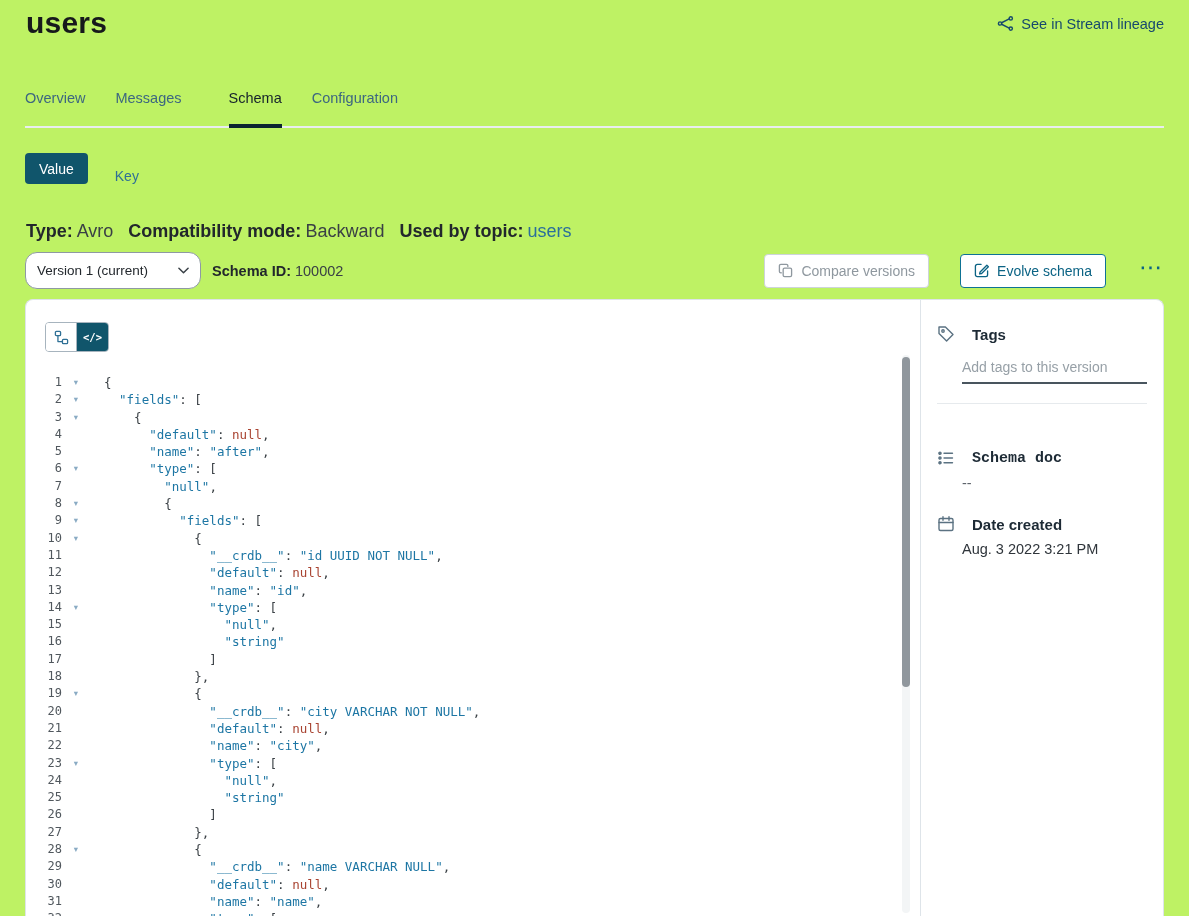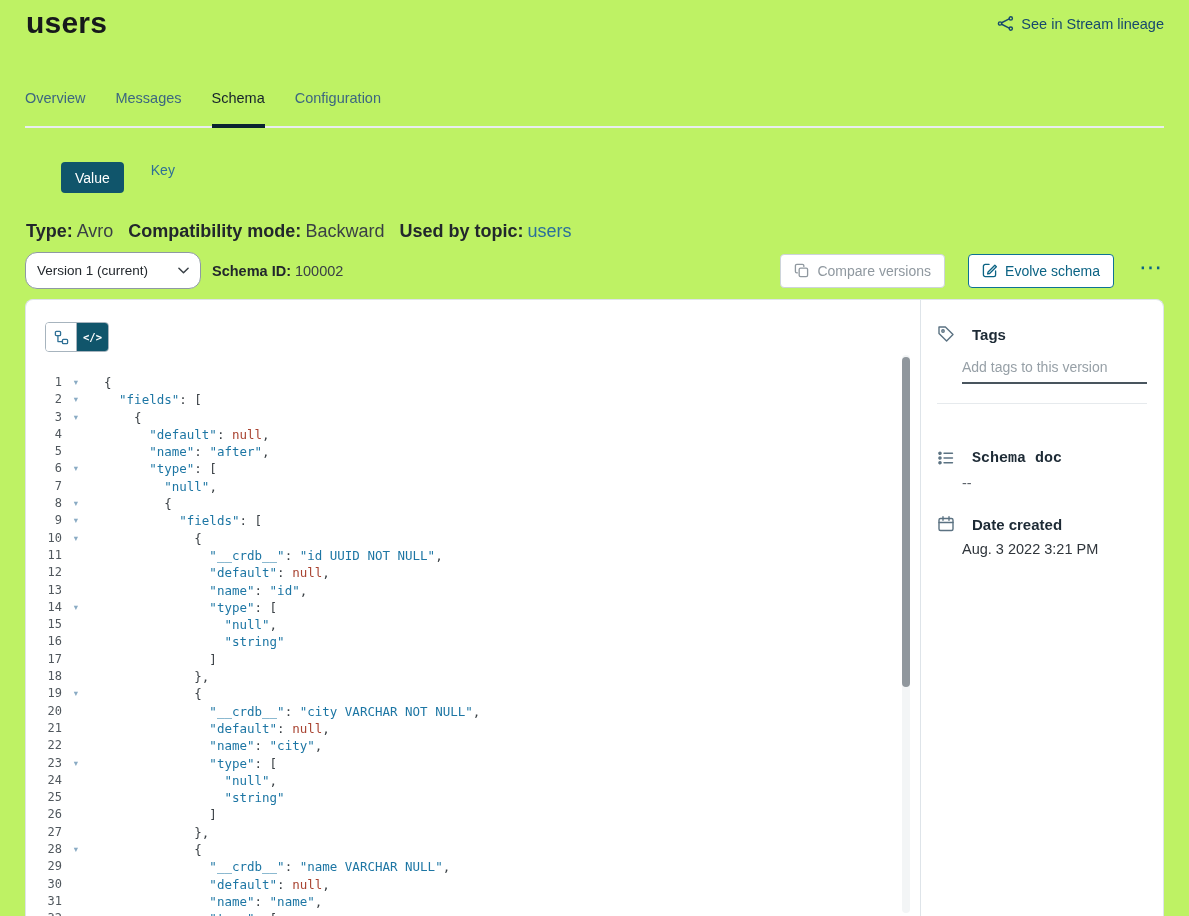--- a/index.html
+++ b/index.html
@@ -8,40 +8,40 @@
   .page { position:relative; width:1189px; height:916px; background:#bef264; overflow:hidden; }
 
   .page-title { position:absolute; left:26px; top:6px; font-size:30px; font-weight:800; color:#17191c; letter-spacing:.2px; }
 
   .lineage-link { position:absolute; right:25px; top:15px; display:flex; align-items:center; gap:7px;
                   color:#16496d; font-size:14.5px; font-weight:500; cursor:pointer; }
 
   
   .tabs { position:absolute; left:25px; right:25px; top:90px; display:flex; gap:30px; border-bottom:2px solid #e9edf0; }
   .tab { font-size:14.5px; color:#3d6780; padding-bottom:20px; cursor:pointer; }
-  .tab.active { color:#15222b; font-weight:500; border-bottom:4px solid #0b2430; padding-bottom:8px; margin-bottom:-2px; }
-
-  
-  .vk-row { position:absolute; left:25px; top:162px; display:flex; align-items:flex-start;margin-left:36px; }
+  .tab.active { color:#15222b; font-weight:500; border-bottom:4px solid #0b2430; padding-bottom:8px; margin-bottom:-2px;margin-left:17px; }
+
+  
+  .vk-row { position:absolute; left:25px; top:153px; display:flex; align-items:flex-end; }
   .value-btn { background:#10556b; color:#fff; font-size:14px; height:31px; padding:0 14px; border:none; border-radius:4px;
                display:flex; align-items:center; cursor:pointer; font-family:inherit; }
   .key-link { color:#2f7096; font-size:14px; margin-left:27px; cursor:pointer; }
 
   
   .meta { position:absolute; left:26px; top:221px; display:flex; gap:15px; font-size:18px; color:#3a4045; }
   .meta .lbl { font-weight:700; color:#22272c; margin-right:4px; }
   .meta .link { color:#2b6f9b; cursor:pointer; }
 
   
   .version-row { position:absolute; left:25px; right:25px; top:252px; height:37px; display:flex; align-items:center; }
   .select { width:176px; height:37px; border:1px solid #8e99a3; border-radius:12px; background:#fff; padding:0 11px;
             display:flex; align-items:center; justify-content:space-between; font-size:13.5px; color:#23282d; cursor:pointer; }
   .schema-id { margin-left:11px; font-size:14.5px; color:#3a4045; }
   .schema-id .lbl { font-weight:700; color:#22272c; margin-right:4px; }
-  .right-actions { margin-left:auto; display:flex; align-items:center; gap:23px; }
+  .right-actions { margin-left:auto; display:flex; align-items:center; gap:31px; }
   .btn { height:34px; padding:0 13px; border-radius:4px; background:#fff; font-size:14px; display:flex; align-items:center; gap:8px;
          cursor:pointer; font-family:inherit; }
   .btn-compare { border:1px solid #cdd4da; color:#8f989f; }
   .btn-evolve { border:1px solid #0e7294; color:#0b6384; font-weight:500; }
   .more-btn { border:none; background:none; color:#0b6384; font-size:23px; line-height:20px; cursor:pointer; padding:0 2px 8px 2px; }
 
   
   .panel { position:absolute; left:25px; top:299px; width:1139px; height:617px; background:#fff;
            border:1px solid #dee4e9; border-bottom:0; border-radius:8px 8px 0 0; display:flex; overflow:hidden; }
   .editor { position:relative; width:895px; flex:none; border-right:1px solid #dee4e9; }

